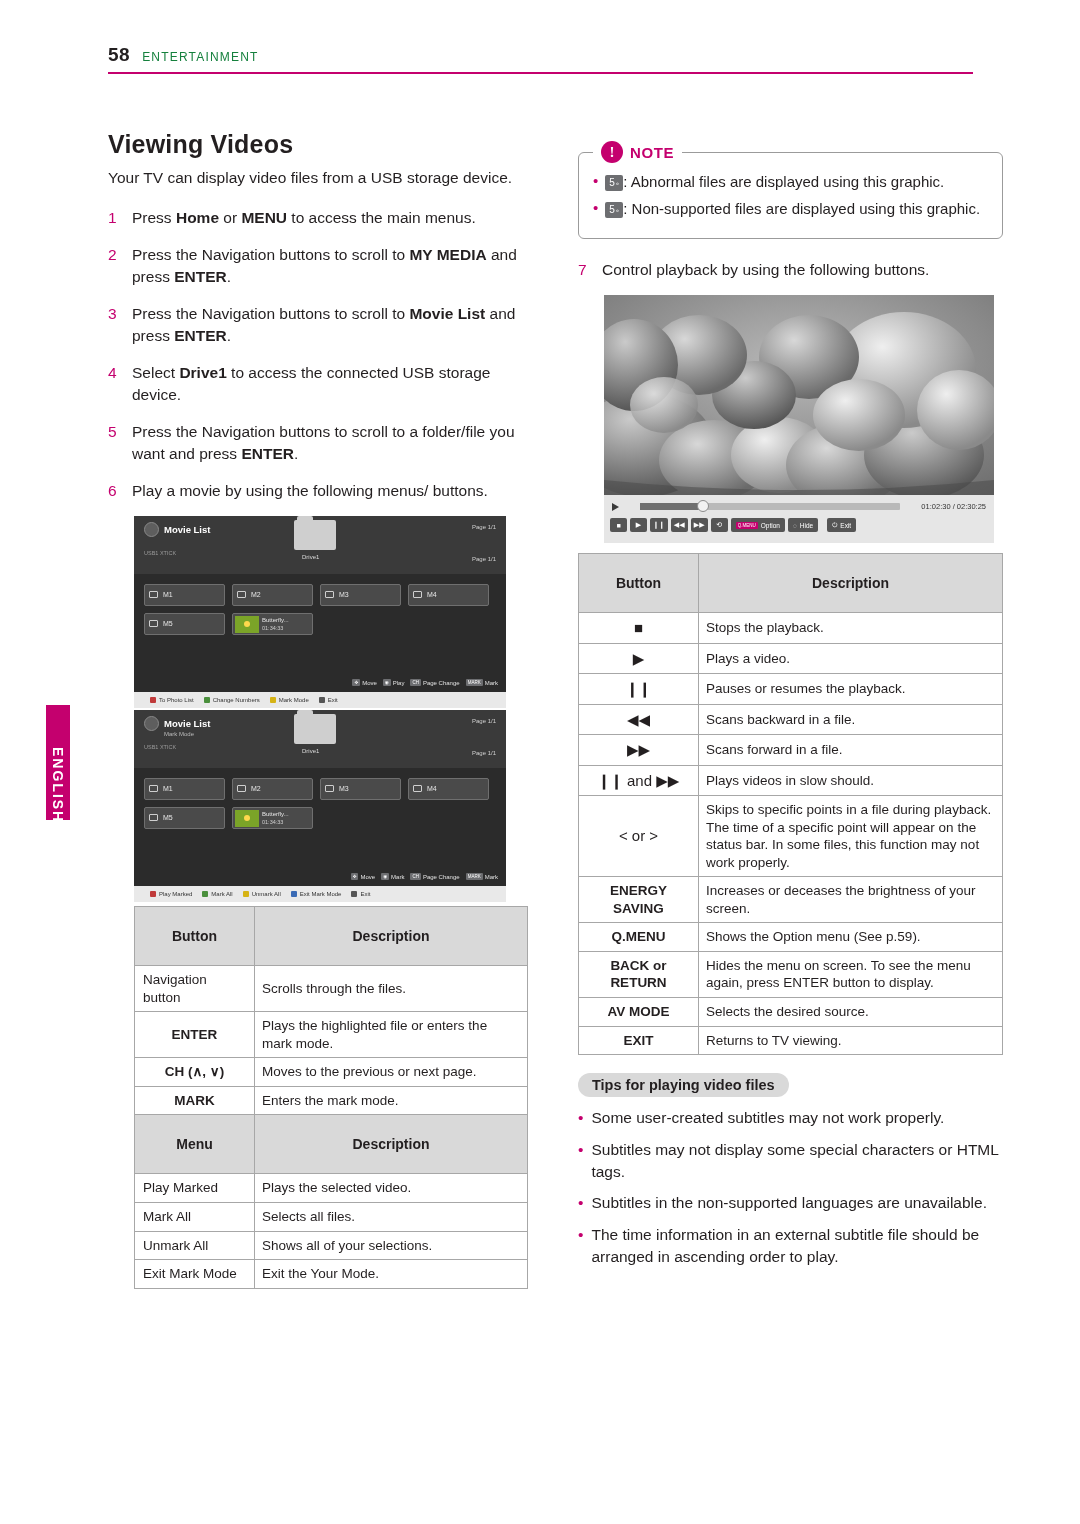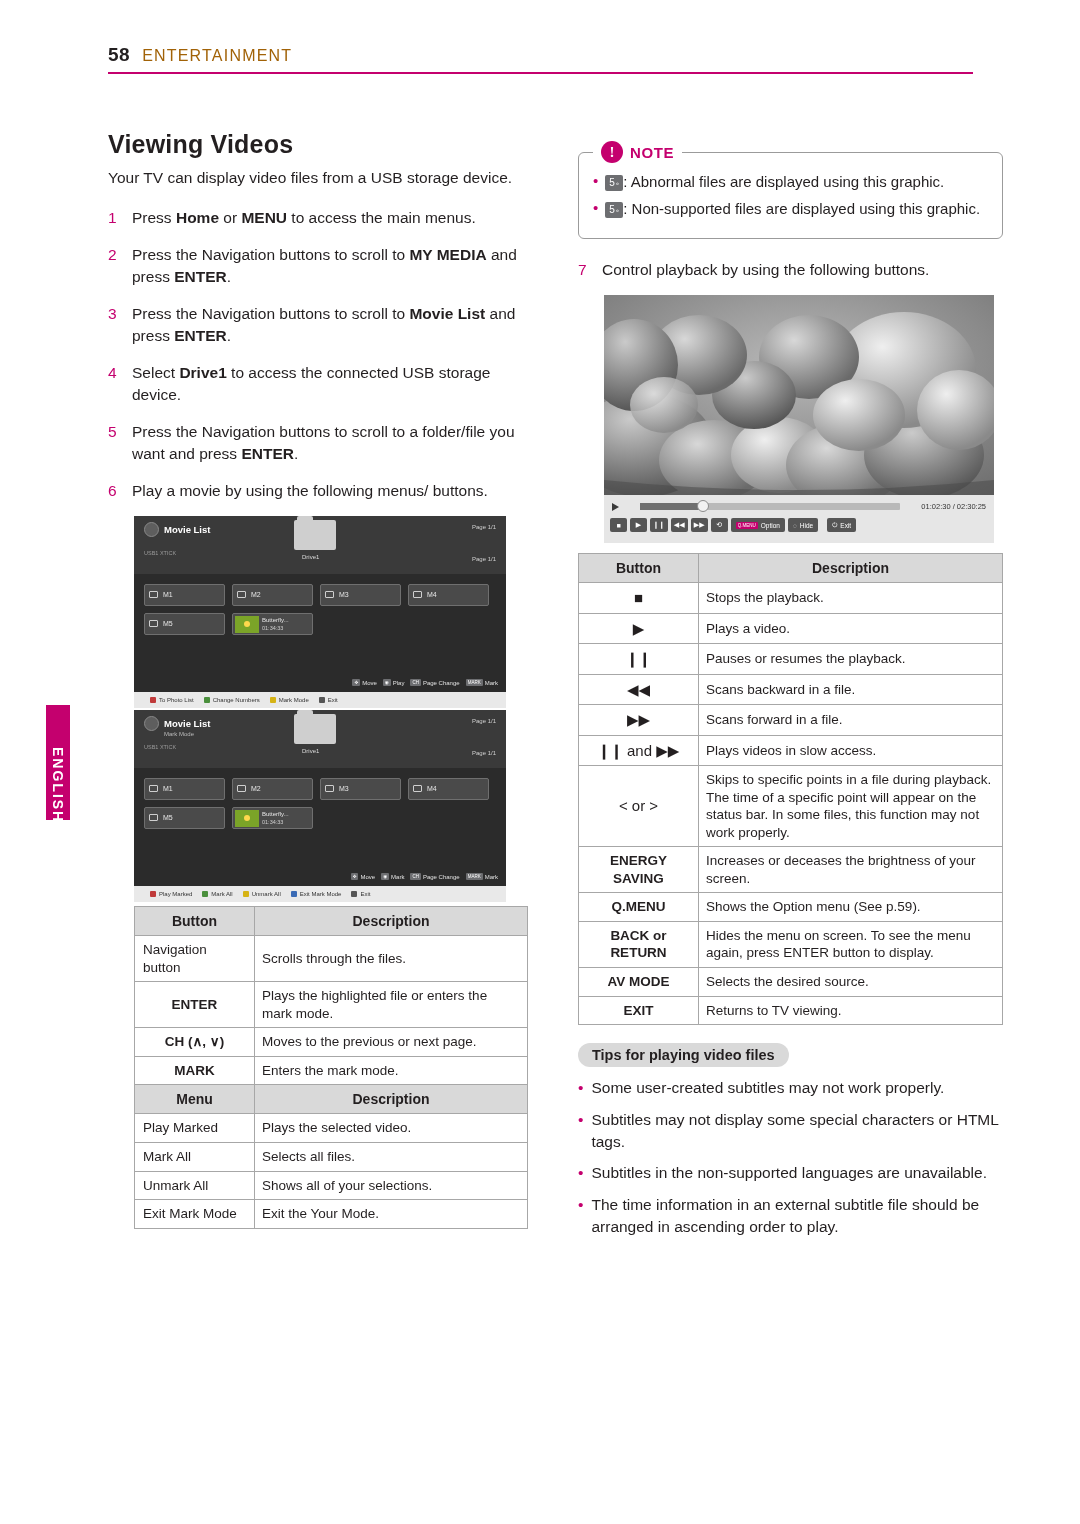--- a/index.html
+++ b/index.html
@@ -11,21 +11,21 @@
     color:#231f20;
     position:relative;
     overflow:hidden;
   }
   
   .page-header {
     position:absolute; left:108px; top:44px; width:865px;
   }
   .page-header .row { display:flex; align-items:baseline; gap:12px; }
   .pg-num { font-size:19px; font-weight:bold; letter-spacing:0.5px; color:#231f20; }
-  .hdr-title { font-size:16px; letter-spacing:1.2px; color:#a16207; }
+  .hdr-title { font-size:12px; letter-spacing:1.2px; color:#15803d; }
   .hdr-rule { margin-top:6px; height:2px; background:#c4006e; width:865px; }
 
   
   .side-tab {
     position:absolute; left:46px; top:705px; width:24px; height:115px;
     background:#c4006e;
     border-radius:0 0 0 0;
   }
   .side-tab span {
     display:block;
@@ -78,21 +78,21 @@
     letter-spacing:0.5px;
   }
   .badge .sub { font-size:7px; }
 
   
   table.spec {
     border-collapse:collapse; width:100%; font-size:13.5px; margin-top:4px;
   }
   table.spec th {
     background:#d9d9d9; border:1px solid #a7a7a7; font-size:14px; font-weight:bold;
-    padding:6px 4px; text-align:center; color:#231f20;
+    padding:21px 4px; text-align:center; color:#231f20;
   }
   table.spec td {
     border:1px solid #a7a7a7; padding:5px 7px; vertical-align:middle; line-height:1.3;
   }
   table.spec td.key { text-align:center; font-weight:bold; width:120px; }
   table.spec td.keyn { text-align:left; width:120px; padding-left:8px; }
   table.spec td.sym { text-align:center; width:120px; font-size:15px; }
 
   
   .tips-pill {
@@ -574,21 +574,21 @@
         <tr>
           <td class="sym">◀◀</td>
           <td>Scans backward in a file.</td>
         </tr>
         <tr>
           <td class="sym">▶▶</td>
           <td>Scans forward in a file.</td>
         </tr>
         <tr>
           <td class="sym">❙❙ and ▶▶</td>
-          <td>Plays videos in slow access.</td>
+          <td>Plays videos in slow should.</td>
         </tr>
         <tr>
           <td class="sym">&lt; or &gt;</td>
           <td>Skips to specific points in a file during playback. The time of a specific point will appear on the status bar. In some files, this function may not work properly.</td>
         </tr>
         <tr>
           <td class="key">ENERGY SAVING</td>
           <td>Increases or deceases the brightness of your screen.</td>
         </tr>
         <tr>

